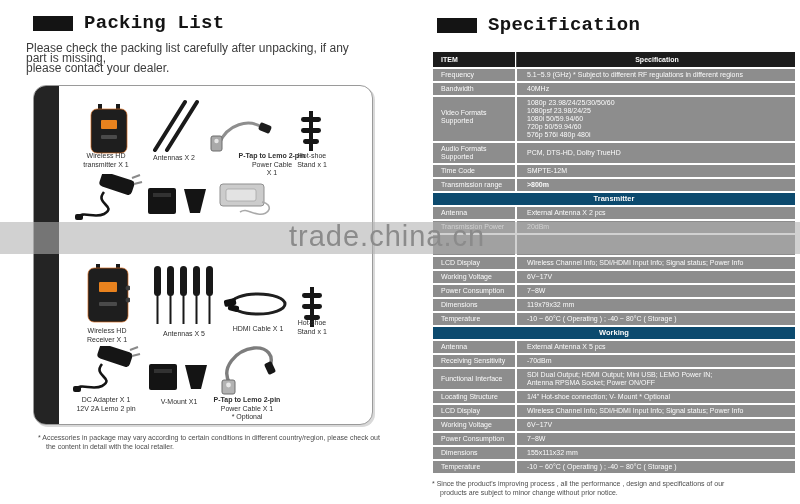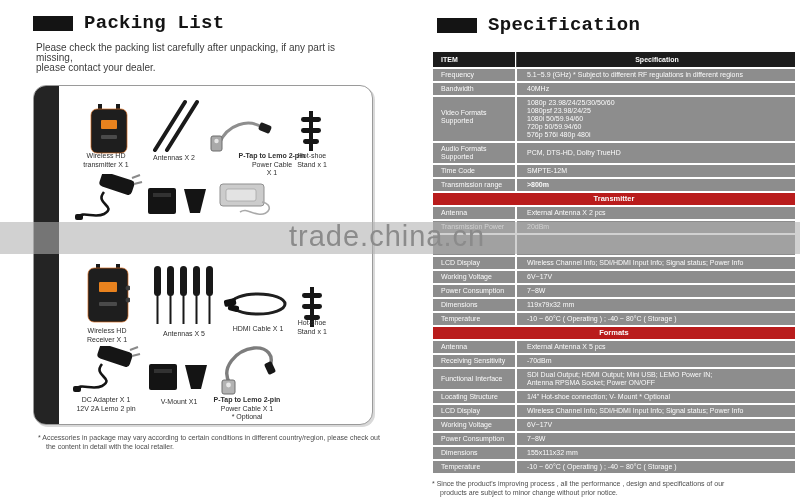--- a/index.html
+++ b/index.html
@@ -9,22 +9,22 @@
     font-family:"Liberation Sans", sans-serif; color:#222;
   }
   .pre { white-space:pre-line; }
 
   
   .sec-title { position:absolute; display:flex; align-items:center; gap:11px;font-family:Liberation Mono, monospace; }
   .title-block { width:40px; height:15px; background:#141414; }
   .title-text { font-size:19px; font-weight:bold; color:#141414; letter-spacing:.3px; }
 
   
-  .intro { position:absolute; left:36px; top:43px; width:330px;
-           font-size:10px; line-height:10px; color:#3c3c3c; }
+  .intro { position:absolute; left:26px; top:43px; width:330px;
+           font-size:12px; line-height:10px; color:#3c3c3c; }
 
   .pack-box { position:absolute; left:33px; top:85px; width:340px; height:340px;
               background:#fff; border:1px solid #9a9a9a; border-radius:13px;
               box-shadow:2px 2px 0 #d9d9d9; }
   .pack-strip { position:absolute; left:0; top:0; bottom:0; width:25px;
                 background:#242424; border-radius:12px 0 0 12px; }
   .pack-item { position:absolute; }
   .pack-label { position:absolute; font-size:7px; line-height:8.5px; color:#2e2e2e;
                 text-align:center; }
   .pack-label .b, .pl-bold { font-weight:bold; }
@@ -34,21 +34,21 @@
 
   
   .spec-table { position:absolute; left:433px; top:52px; width:362px; }
   .srow { display:flex; margin-bottom:2px; }
   .scell { font-size:7px; line-height:8px; padding:2px 8px; color:#fafafa;
            background:#8d8d8d; white-space:pre-line; }
   .scell.item { width:82px; flex:none; }
   .scell.val  { flex:1; margin-left:2px; padding-left:10px; }
   .srow.head .scell { background:#1c1c1c; font-weight:bold; line-height:11px; }
   .srow.head .val { text-align:center; border-left:1px solid #4a4a4a; margin-left:1px; }
-  .srow.sect { background:#b91c1c; color:#fafafa; font-size:7.5px; font-weight:bold;
+  .srow.sect { background:#0c4a6e; color:#fafafa; font-size:7.5px; font-weight:bold;
                text-align:center; line-height:12px; height:12px; display:block; }
   .srow.spacer { height:20px; }
   .srow.spacer .scell { padding:0; }
 
   
   .wm-band { position:absolute; left:0; top:222px; width:800px; height:32px;
              background:rgba(176,176,176,0.58); z-index:50; pointer-events:none;padding-left:36px; }
   .wm-text { position:absolute; left:289px; top:-2px; font-size:29px; color:#8b8b8b;
              letter-spacing:1px; }
 
@@ -298,21 +298,21 @@
   </div>
   <div class="srow">
     <div class="scell item">Dimensions</div>
     <div class="scell val">119x79x32 mm</div>
   </div>
   <div class="srow">
     <div class="scell item">Temperature</div>
     <div class="scell val">-10 ~ 60°C ( Operating ) ;  -40 ~ 80°C ( Storage )</div>
   </div>
 
-  <div class="srow sect">Formats</div>
+  <div class="srow sect">Working</div>
 
   <div class="srow">
     <div class="scell item">Antenna</div>
     <div class="scell val">External Antenna X 5 pcs</div>
   </div>
   <div class="srow">
     <div class="scell item">Receiving Sensitivity</div>
     <div class="scell val">-70dBm</div>
   </div>
   <div class="srow">

